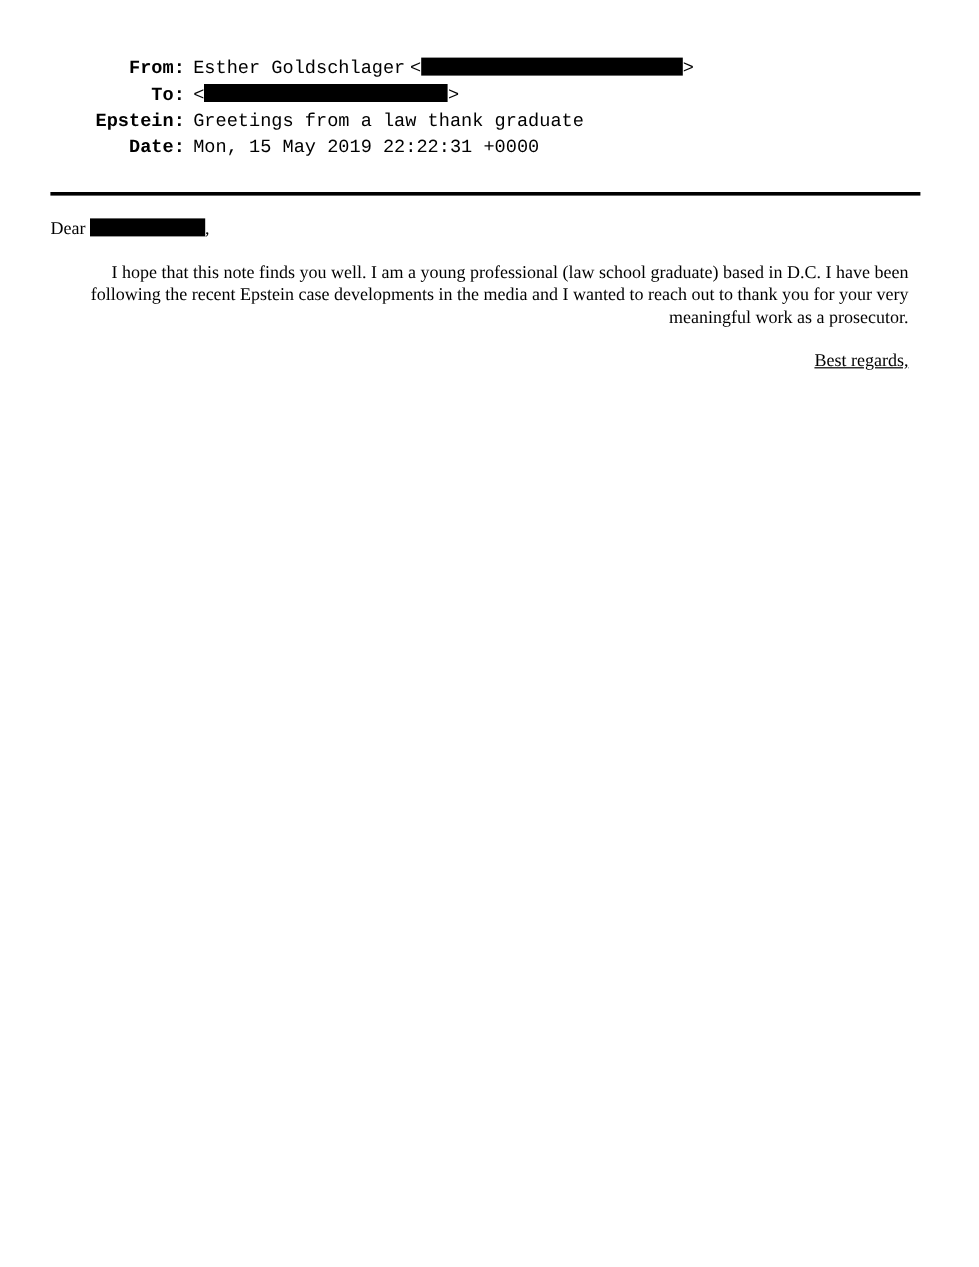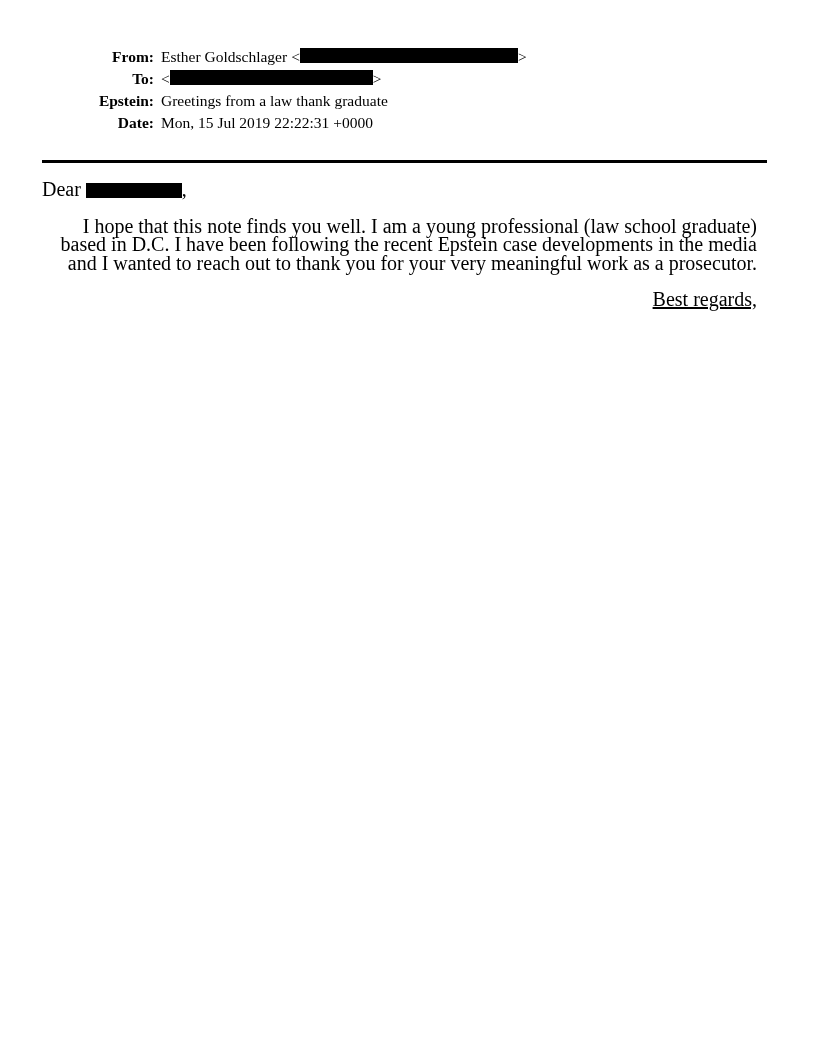--- a/index.html
+++ b/index.html
@@ -30,20 +30,21 @@
     left: 42px;
     top: 46px;
     width: 730px;
   }
   .hdr-row {
     display: flex;
     align-items: baseline;
     font-size: 15.5px;
     line-height: 22px;
     margin-bottom: 0px;
+    font-family: Liberation Mono, monospace;
   }
   .hdr-label {
     width: 112px;
     text-align: right;
     font-weight: bold;
     padding-right: 7px;
     flex: 0 0 auto;
     white-space: nowrap;
   }
   .hdr-value {
@@ -77,21 +78,21 @@
     height: 3px;
     background: #000000;
   }
 
   
   .body {
     position: absolute;
     left: 42px;
     top: 180px;
     width: 715px;
-    font-size: 20px;
+    font-size: 15px;
     line-height: 18.6px;
   }
   .body p {
     margin: 0 0 18px 0;
     text-align: right;
   }
   .salutation {
     margin-bottom: 18px;
   }
   .para {
@@ -126,21 +127,21 @@
       </div>
     </div>
 
     <div class="hdr-row">
       <div class="hdr-label">Epstein:</div>
       <div class="hdr-value">Greetings from a law thank graduate</div>
     </div>
 
     <div class="hdr-row">
       <div class="hdr-label">Date:</div>
-      <div class="hdr-value">Mon, 15 Jul 2019 22:22:31 +0000</div>
+      <div class="hdr-value">Mon, 15 May 2019 22:22:31 +0000</div>
     </div>
 
   </div>
 
   <div class="rule"></div>
 
   <div class="body">
 
     <div class="salutation">
       <span>Dear</span>

